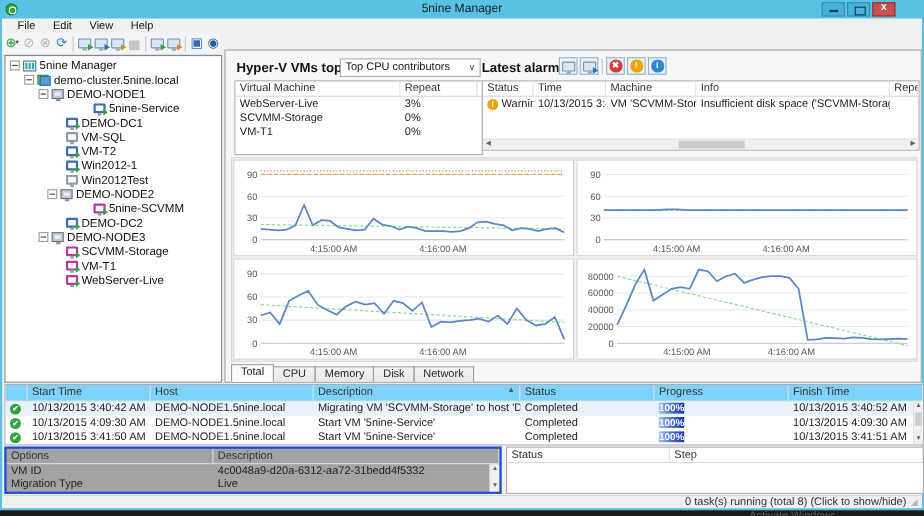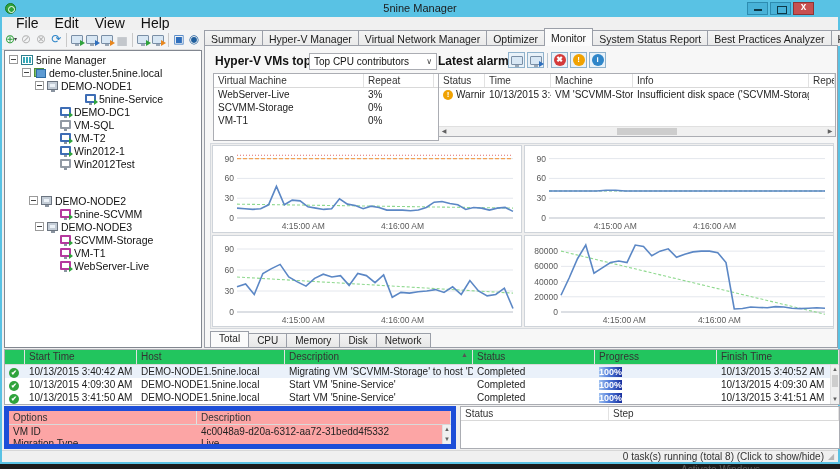--- a/index.html
+++ b/index.html
@@ -17,21 +17,21 @@
   .tb-title { position:absolute; left:0; right:0; top:2px; text-align:center; font-size:11px; color:#1b1b1b; }
   .ctls { position:absolute; right:26px; top:2px; display:flex; gap:2px; }
   .ctl { width:21px; height:13px; border:1px solid #2d8cb0; background:#48B2D8; position:relative; cursor:pointer; }
   .ctl.close { background:#C75050; border-color:#8e3434; }
   .ctl.min:after { content:''; position:absolute; left:6px; bottom:3px; width:8px; height:2px; background:#0e3947; }
   .ctl.max:after { content:''; position:absolute; left:6px; top:3px; width:8px; height:6px; border:1px solid #0e3947; }
   .ctl.close:after { content:'x'; position:absolute; left:0; right:0; top:-2px; text-align:center;
                      color:#fff; font-size:10px; font-weight:bold; }
   
   .menubar { position:absolute; left:0; top:17px; width:836px; height:13px; background:#F0F0F0; display:flex; padding-left:6px; }
-  .menu-item { font-size:14px; color:#111; padding:0 8px; line-height:13px; cursor:default; }
+  .menu-item { font-size:10px; color:#111; padding:0 8px; line-height:13px; cursor:default; }
   
   .toolbar { position:absolute; left:0; top:30px; width:198px; height:20px; background:#F3F4F5;
              display:flex; align-items:center; padding-left:3px; gap:3px; border-bottom:1px solid #DCDCDC; }
   .tool { width:15px; height:15px; display:flex; align-items:center; justify-content:center;
           font-size:12px; line-height:15px; cursor:pointer; }
   .tool .caret { font-size:6px; color:#444; margin-left:-1px; }
   .tsep { width:1px; height:14px; background:#C9C9C9; margin:0 1px; }
   .ico-mon { width:12px; height:9px; border:1px solid #7A8FA6; background:#D8E7F4; border-radius:1px; position:relative; }
   .ico-mon:before { content:''; position:absolute; left:3px; bottom:-3px; width:4px; height:2px; background:#9AA7B5; }
   .ico-mon.acc-green:after, .ico-mon.acc-blue:after, .ico-mon.acc-orange:after {
@@ -100,34 +100,34 @@
   .chart-box svg { display:block; }
   .tick { font-family:"Liberation Sans",sans-serif; font-size:8.5px; fill:#5a5a5a; }
   .chart-tabs { position:absolute; left:5px; top:285px; display:flex; align-items:flex-end; height:16px; }
   .ctab { font-size:10px; color:#222; background:linear-gradient(#F4F4F4,#E7E7E7); border:1px solid #9B9FA8;
           border-bottom:none; padding:1px 8px; margin-right:-1px; height:14px; cursor:pointer; }
   .ctab.active { background:#FBFBFB; height:16px; z-index:2; position:relative; }
   
   .tasks { position:absolute; left:2px; top:349px; width:836px; height:56px; background:#fff;
            border:1px solid #ABADB3; font-size:10px; overflow:hidden; }
   .t-head, .t-row { display:grid; grid-template-columns:20px 112px 148px 188px 122px 122px 1fr; }
-  .t-head { height:15px; border-bottom:1px solid #D9D9D9; color:#333; background:#22c55e; }
+  .t-head { height:15px; border-bottom:1px solid #D9D9D9; color:#333; background:#7dd3fc; }
   .t-head .tc { border-right:1px solid #E2E2E2; padding:1px 4px; white-space:nowrap; overflow:hidden; }
   .t-row { height:13px; align-items:center; color:#222; }
   .t-row .tc { padding:0 4px; white-space:nowrap; overflow:hidden; }
   .t-row.sel { background:#EAF1FA; }
   .sort-arr { float:right; font-size:7px; color:#555; }
   .prog { width:114px; height:11px; background:linear-gradient(90deg,#9EC0F0,#4F79D8 45%,#182F9E);
           color:#fff; font-size:9px; font-weight:bold; text-align:center; line-height:11px; }
   .vscroll { position:absolute; right:0; top:15px; bottom:0; width:9px; background:#F0F0F0; border-left:1px solid #E0E0E0; }
   .vscroll .arr { position:absolute; left:0; right:0; height:9px; font-size:6px; color:#606060; text-align:center; line-height:9px; }
   .vscroll .thumb { position:absolute; left:1px; right:1px; top:10px; height:12px; background:#CDCDCD; }
   
-  .details-left { position:absolute; left:2px; top:406px; width:452px; height:43px; background:#fca5a5;
-                  border:5px solid #1d4ed8; font-size:10px; overflow:hidden; }
+  .details-left { position:absolute; left:2px; top:406px; width:452px; height:43px; background:#a3a3a3;
+                  border:2px solid #1d4ed8; font-size:10px; overflow:hidden; }
   .details-right { position:absolute; left:458px; top:406px; width:380px; height:43px; background:#fff;
                    border:1px solid #ABADB3; font-size:10px; overflow:hidden; }
   .d-head, .d-row { display:grid; }
   .details-left .d-head, .details-left .d-row { grid-template-columns:188px 1fr; }
   .details-right .d-head { grid-template-columns:148px 1fr; }
   .d-head { height:14px; border-bottom:1px solid #D9D9D9; color:#333; }
   .d-head .dc { border-right:1px solid #E2E2E2; padding:1px 4px; }
   .d-row { height:12px; align-items:center; color:#222; }
   .d-row .dc { padding:0 4px; white-space:nowrap; overflow:hidden; }
   
@@ -194,30 +194,20 @@
         <span class="ico-mon acc-orange"></span>
       </span>
       <span class="tsep"></span>
       <span class="tool">
         <span style="color: rgb(47, 111, 189);">▣</span>
       </span>
       <span class="tool">
         <span style="color: rgb(31, 95, 158);">◉</span>
       </span>
     </div>
-  <div class="tabstrip">
-      <div class="tab">Summary</div>
-      <div class="tab">Hyper-V Manager</div>
-      <div class="tab">Virtual Network Manager</div>
-      <div class="tab">Optimizer</div>
-      <div class="tab active">Monitor</div>
-      <div class="tab">System Status Report</div>
-      <div class="tab">Best Practices Analyzer</div>
-      <div class="tab">Hyper-V Logs</div>
-    </div>
   <div class="tree-panel">
       <div class="tree-row" style="padding-left: 4px;">
         <span class="tw-toggle"></span>
         <span class="ico-grid tw-icon">
           <i></i>
           <i></i>
           <i></i>
         </span>
         <span class="tw-label">5nine Manager</span>
       </div>
@@ -254,29 +244,34 @@
       <div class="tree-row" style="padding-left: 43px;">
         <span class="tw-spacer"></span>
         <span class="ico-vm run tw-icon"></span>
         <span class="tw-label">Win2012-1</span>
       </div>
       <div class="tree-row" style="padding-left: 43px;">
         <span class="tw-spacer"></span>
         <span class="ico-vm off tw-icon"></span>
         <span class="tw-label">Win2012Test</span>
       </div>
-      <div class="tree-row" style="padding-left: 24px; margin-top: 24px;">
+      <div class="tree-row" style="padding-left: 38px;">
         <span class="tw-toggle"></span>
         <span class="ico-host tw-icon"></span>
         <span class="tw-label">DEMO-NODE2</span>
       </div>
-      <div class="tree-row" style="padding-left: 43px;">
+      <div class="tree-row" style="padding-left: 68px;">
         <span class="tw-spacer"></span>
         <span class="ico-vm live run tw-icon"></span>
         <span class="tw-label">5nine-SCVMM</span>
+      </div>
+      <div class="tree-row" style="padding-left: 43px;">
+        <span class="tw-spacer"></span>
+        <span class="ico-vm run tw-icon"></span>
+        <span class="tw-label">DEMO-DC2</span>
       </div>
       <div class="tree-row" style="padding-left: 30px;">
         <span class="tw-toggle"></span>
         <span class="ico-host tw-icon"></span>
         <span class="tw-label">DEMO-NODE3</span>
       </div>
       <div class="tree-row" style="padding-left: 43px;">
         <span class="tw-spacer"></span>
         <span class="ico-vm live run tw-icon"></span>
         <span class="tw-label">SCVMM-Storage</span>

